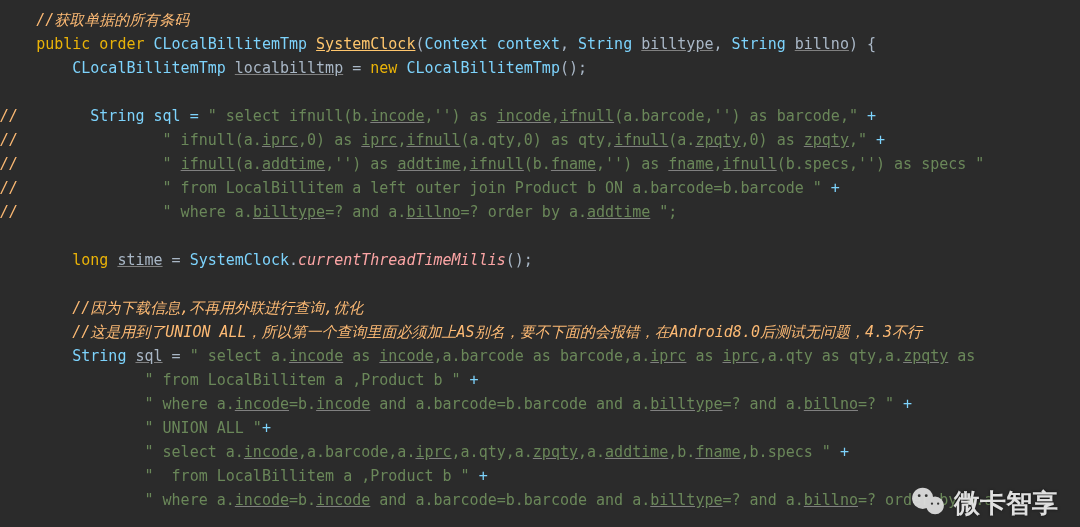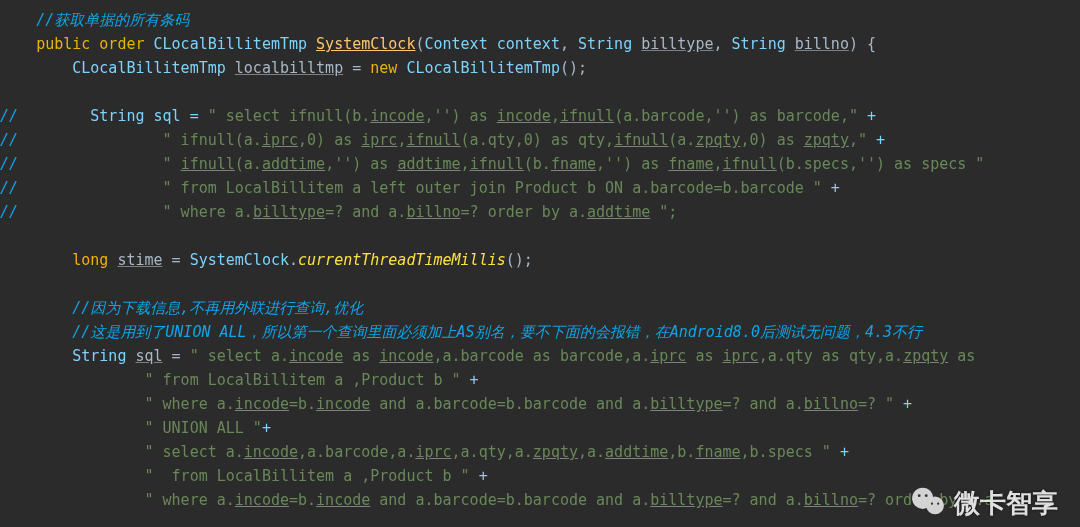--- a/index.html
+++ b/index.html
@@ -4,26 +4,26 @@
 <style>
   * { margin:0; padding:0; box-sizing:border-box; }
   body {
     width:1080px; height:527px; overflow:hidden;
     background:#2b2b2b;
     font-family:"JetBrains Mono","Consolas","Courier New",monospace;
     font-size:15px; line-height:24px; color:#a9b7c6;
     position:relative;
   }
   pre { white-space:pre; padding:8px 0 0 0; }
-  .dim  { color:#0ea5e9; font-style:italic; }
+  .dim  { color:#fdba74; font-style:italic; }
   .kw   { color:#eab308; }
   .str  { color:#6a8759; }
   .id   { color:#7dd3fc; }
   .und  { text-decoration:underline #808080;text-align:right; }
-  .mthi { color:#fde047; font-style:italic; }
+  .mthi { color:#fca5a5; font-style:italic; }
   .undm { color:#ffc66d; text-decoration:underline #ffc66d; }
   .branding {
     position:absolute; right:22px; bottom:8px;
     display:flex; align-items:center; gap:8px;
     color:#e0e0e0; font-family:sans-serif;
     font-size:26px; font-weight:600;
     text-shadow:0 0 3px rgba(0,0,0,.6);
   }
   .branding svg { width:36px; height:30px; opacity:.95; }
 </style>

